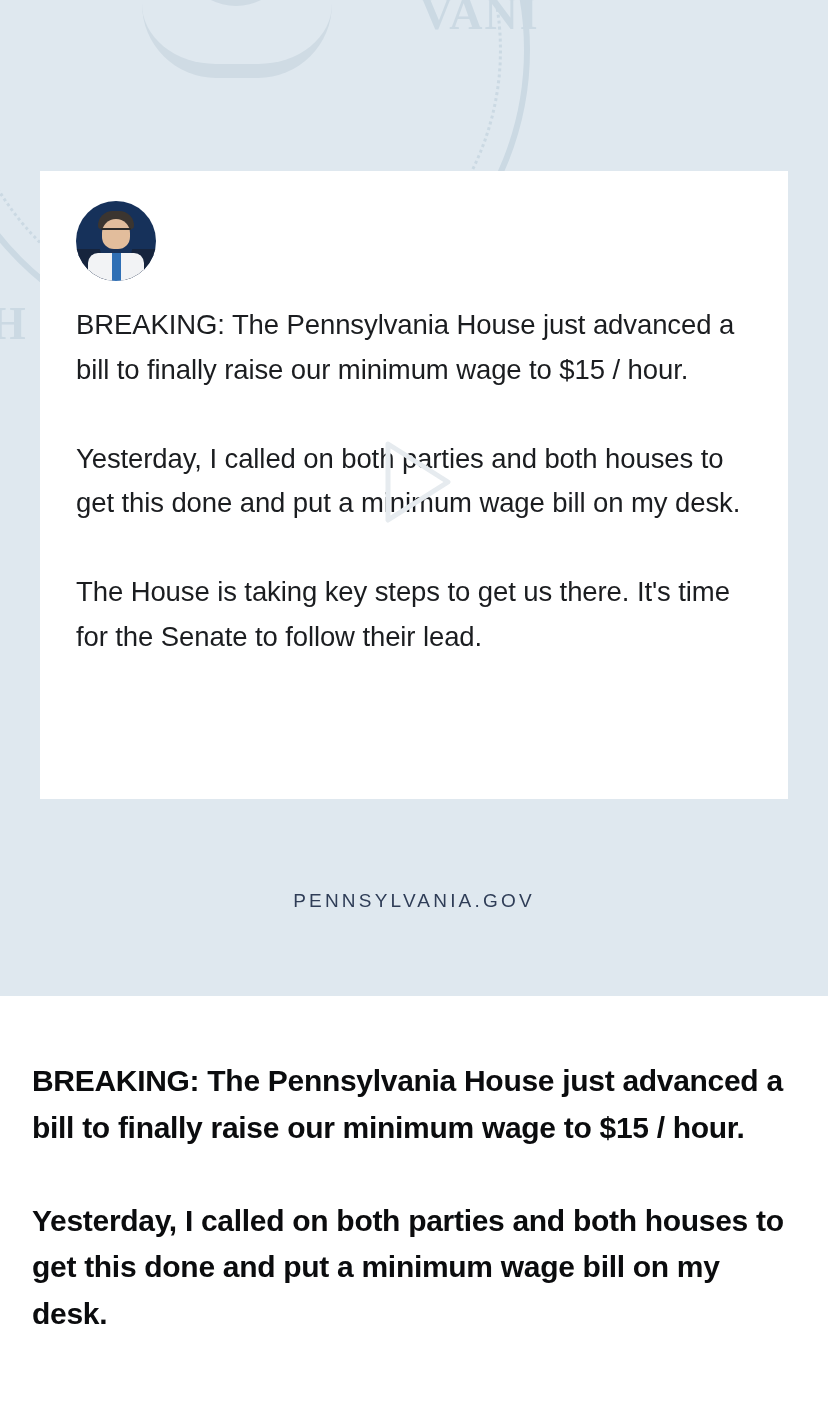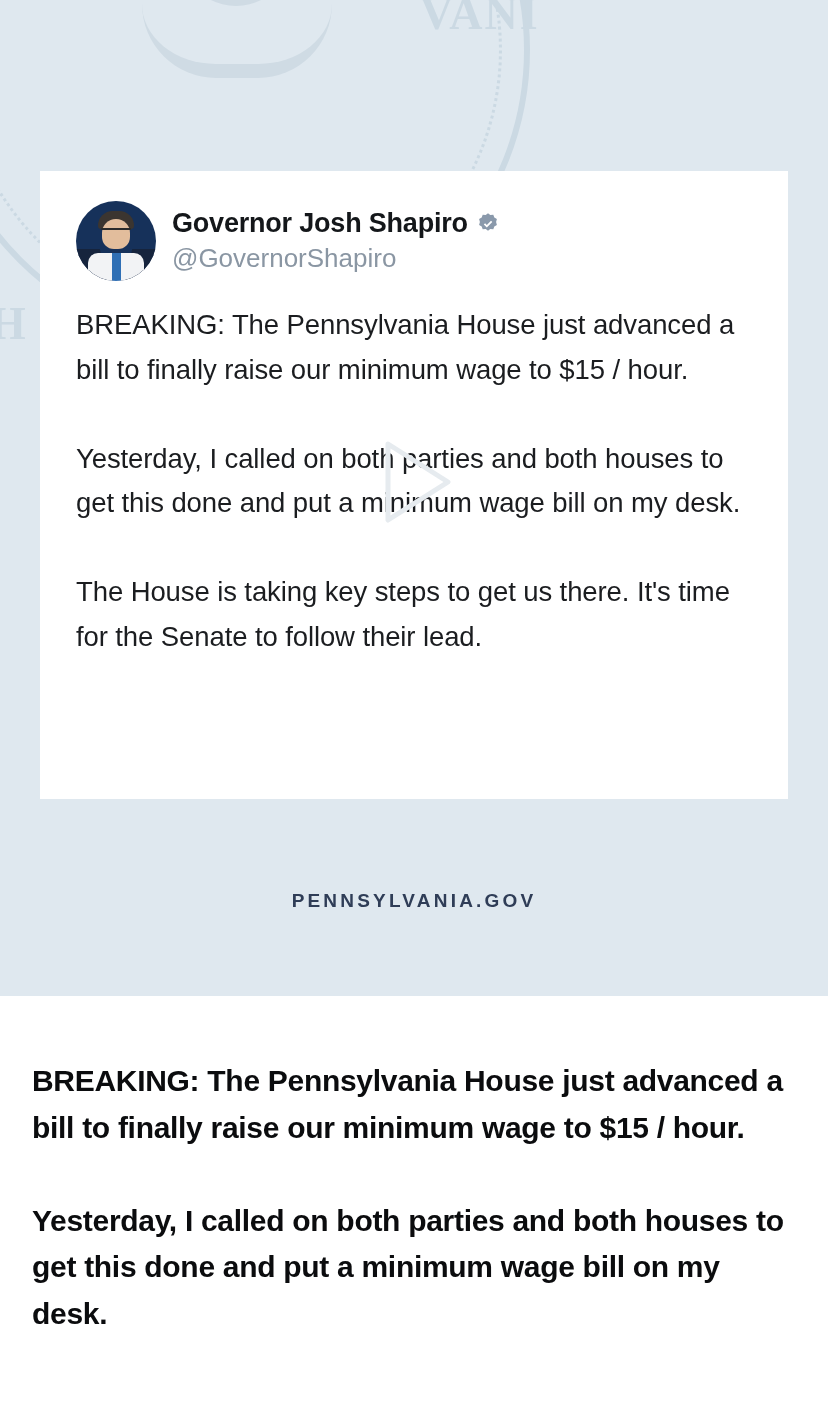--- a/index.html
+++ b/index.html
@@ -205,21 +205,21 @@
 
   .domain-label {
     position: absolute;
     left: 0;
     top: 890px;
     width: 828px;
     text-align: center;
     font-size: 19px;
     letter-spacing: 3.2px;
     color: #2f3d57;
-    font-weight: 700;
+    font-weight: 400;
   }
 
   
   .post-text {
     padding: 62px 32px 0 32px;
     font-size: 30px;
     font-weight: bold;
     line-height: 1.55;
     color: #0b0c0e;
     letter-spacing: -0.3px;
@@ -246,32 +246,20 @@
     <div class="tweet-head">
       <div class="avatar">
         <div class="suit-l"></div>
         <div class="suit-r"></div>
         <div class="hair"></div>
         <div class="face"></div>
         <div class="glasses"></div>
         <div class="shirt"></div>
         <div class="tie"></div>
       </div>
-      <div class="names">
-        <div class="display-name-row">
-          <span class="display-name">Governor Josh Shapiro</span>
-          <span class="verified">
-            <svg viewBox="0 0 24 24" width="24" height="24" aria-hidden="true">
-              <path fill="#8a99ab" d="M12 1.2l2.3 1.9 3 -0.3 1 2.8 2.6 1.5 -0.8 2.9 0.8 2.9 -2.6 1.5 -1 2.8 -3 -0.3 -2.3 1.9 -2.3 -1.9 -3 0.3 -1 -2.8 -2.6 -1.5 0.8 -2.9 -0.8 -2.9 2.6 -1.5 1 -2.8 3 0.3z"></path>
-              <path fill="#ffffff" d="M10.8 15.5l-3 -3 1.3 -1.3 1.7 1.7 4.2 -4.2 1.3 1.3z"></path>
-            </svg>
-          </span>
-        </div>
-        <div class="handle">@GovernorShapiro</div>
-      </div>
     </div>
 
     <div class="tweet-body">BREAKING: The Pennsylvania House just advanced a bill to finally raise our minimum wage to $15 / hour.
 
 Yesterday, I called on both parties and both houses to get this done and put a minimum wage bill on my desk.
 
 The House is taking key steps to get us there. It's time for the Senate to follow their lead.</div>
   </div>
 
   <div class="play-overlay">

